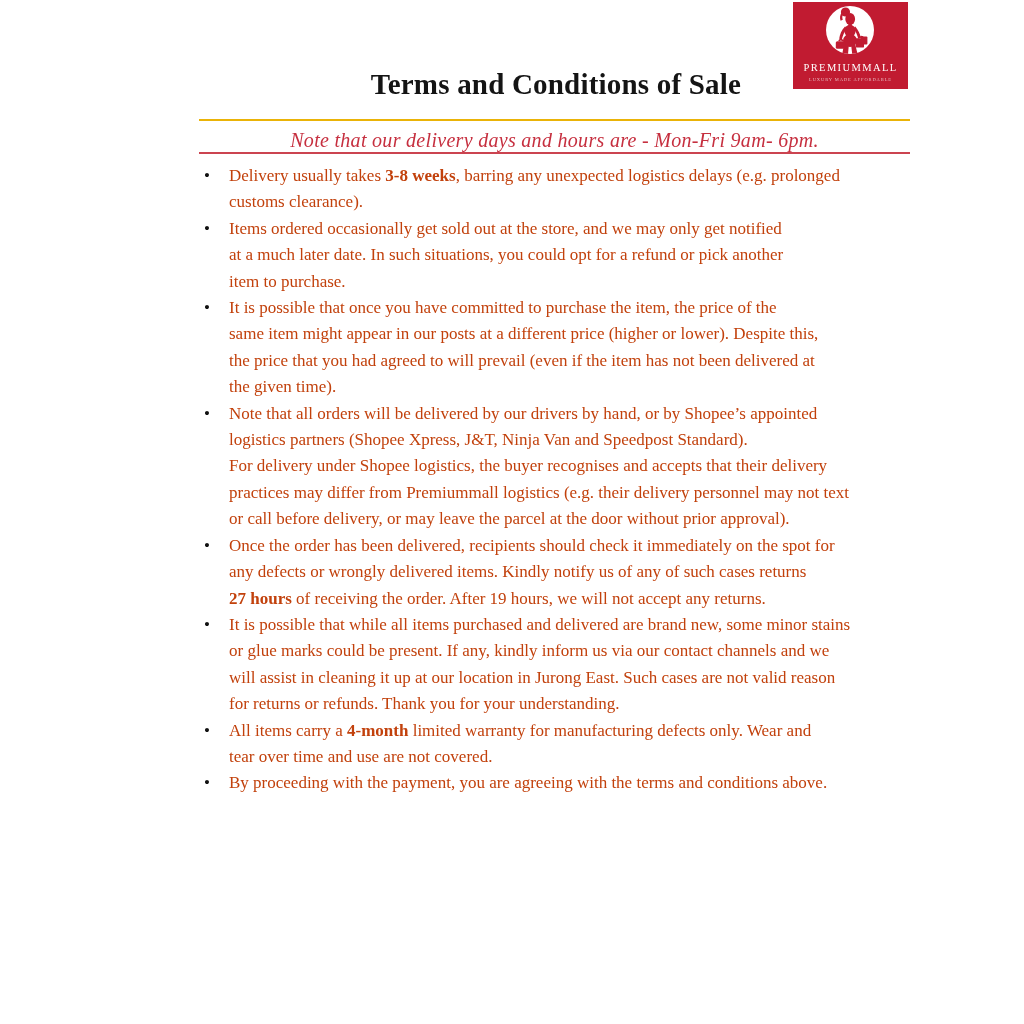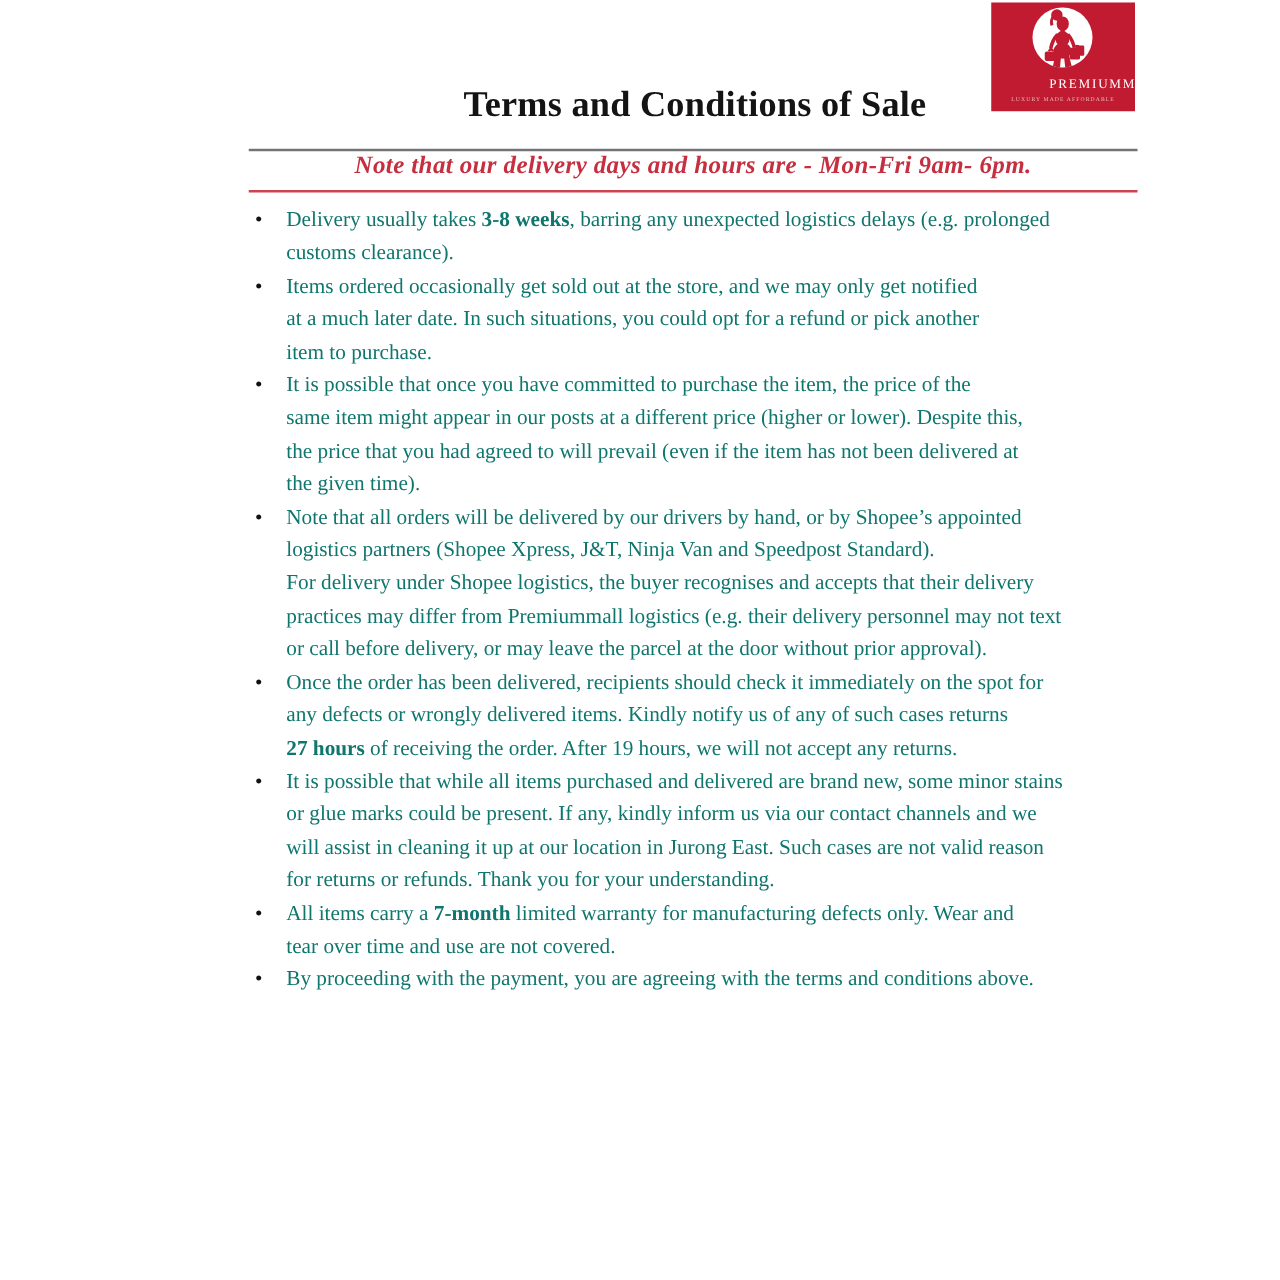--- a/index.html
+++ b/index.html
@@ -26,49 +26,48 @@
   .logo-circle{
     position:absolute;left:33px;top:4px;width:48px;height:48px;
     background:#ffffff;border-radius:50%;overflow:hidden;
   }
   .logo-circle svg{display:block;width:48px;height:48px;}
   .logo-brand{
     position:absolute;top:60px;left:0;width:100%;
     text-align:center;color:#ffffff;
     font-size:10.5px;letter-spacing:1.4px;font-weight:normal;
     white-space:nowrap;
-    padding-left:36px;
   }
   .logo-tagline{
     position:absolute;top:75px;left:0;width:100%;
     text-align:center;color:#e8b9c0;
     font-size:4.5px;letter-spacing:0.9px;
     white-space:nowrap;
   }
   
   .notice{
     position:absolute;left:155px;top:119px;width:711px;height:31px;
-    border-top:2px solid #737373;border-bottom:2px solid #cb4450;
-    display:flex;align-items:flex-start;justify-content:center;font-weight:bold;
+    border-top:2px solid #eab308;border-bottom:2px solid #cb4450;
+    display:flex;align-items:flex-end;justify-content:center;
   }
   .notice p{
     margin:0;font-style:italic;font-size:20px;color:#c62f3f;
     letter-spacing:0.3px;
   }
   
   .terms{
     position:absolute;left:157px;top:163px;width:714px;
     margin:0;padding:0;list-style:none;
   }
   .terms li{
     position:relative;
     padding-left:28px;
     font-size:17px;line-height:26.4px;
     white-space:pre-line;
-    color:#0f766e;
+    color:#c2410c;
   }
   .terms li::before{
     content:"\2022";
     position:absolute;left:3px;top:0;
     font-size:17px;line-height:26.4px;color:#111;
   }
   .b{font-weight:bold;}
 </style>
 </head>
 <body>
@@ -134,18 +133,18 @@
 For delivery under Shopee logistics, the buyer recognises and accepts that their delivery
 practices may differ from Premiummall logistics (e.g. their delivery personnel may not text
 or call before delivery, or may leave the parcel at the door without prior approval).</span></li>
       <li><span>Once the order has been delivered, recipients should check it immediately on the spot for
 any defects or wrongly delivered items. Kindly notify us of any of such cases returns
 </span><span class="b">27 hours</span><span> of receiving the order. After 19 hours, we will not accept any returns.</span></li>
       <li><span>It is possible that while all items purchased and delivered are brand new, some minor stains
 or glue marks could be present. If any, kindly inform us via our contact channels and we
 will assist in cleaning it up at our location in Jurong East. Such cases are not valid reason
 for returns or refunds. Thank you for your understanding.</span></li>
-      <li><span>All items carry a </span><span class="b">7-month</span><span> limited warranty for manufacturing defects only. Wear and
+      <li><span>All items carry a </span><span class="b">4-month</span><span> limited warranty for manufacturing defects only. Wear and
 tear over time and use are not covered.</span></li>
       <li><span>By proceeding with the payment, you are agreeing with the terms and conditions above.</span></li>
     </ul>
 
 </div>
 
 </body></html>

